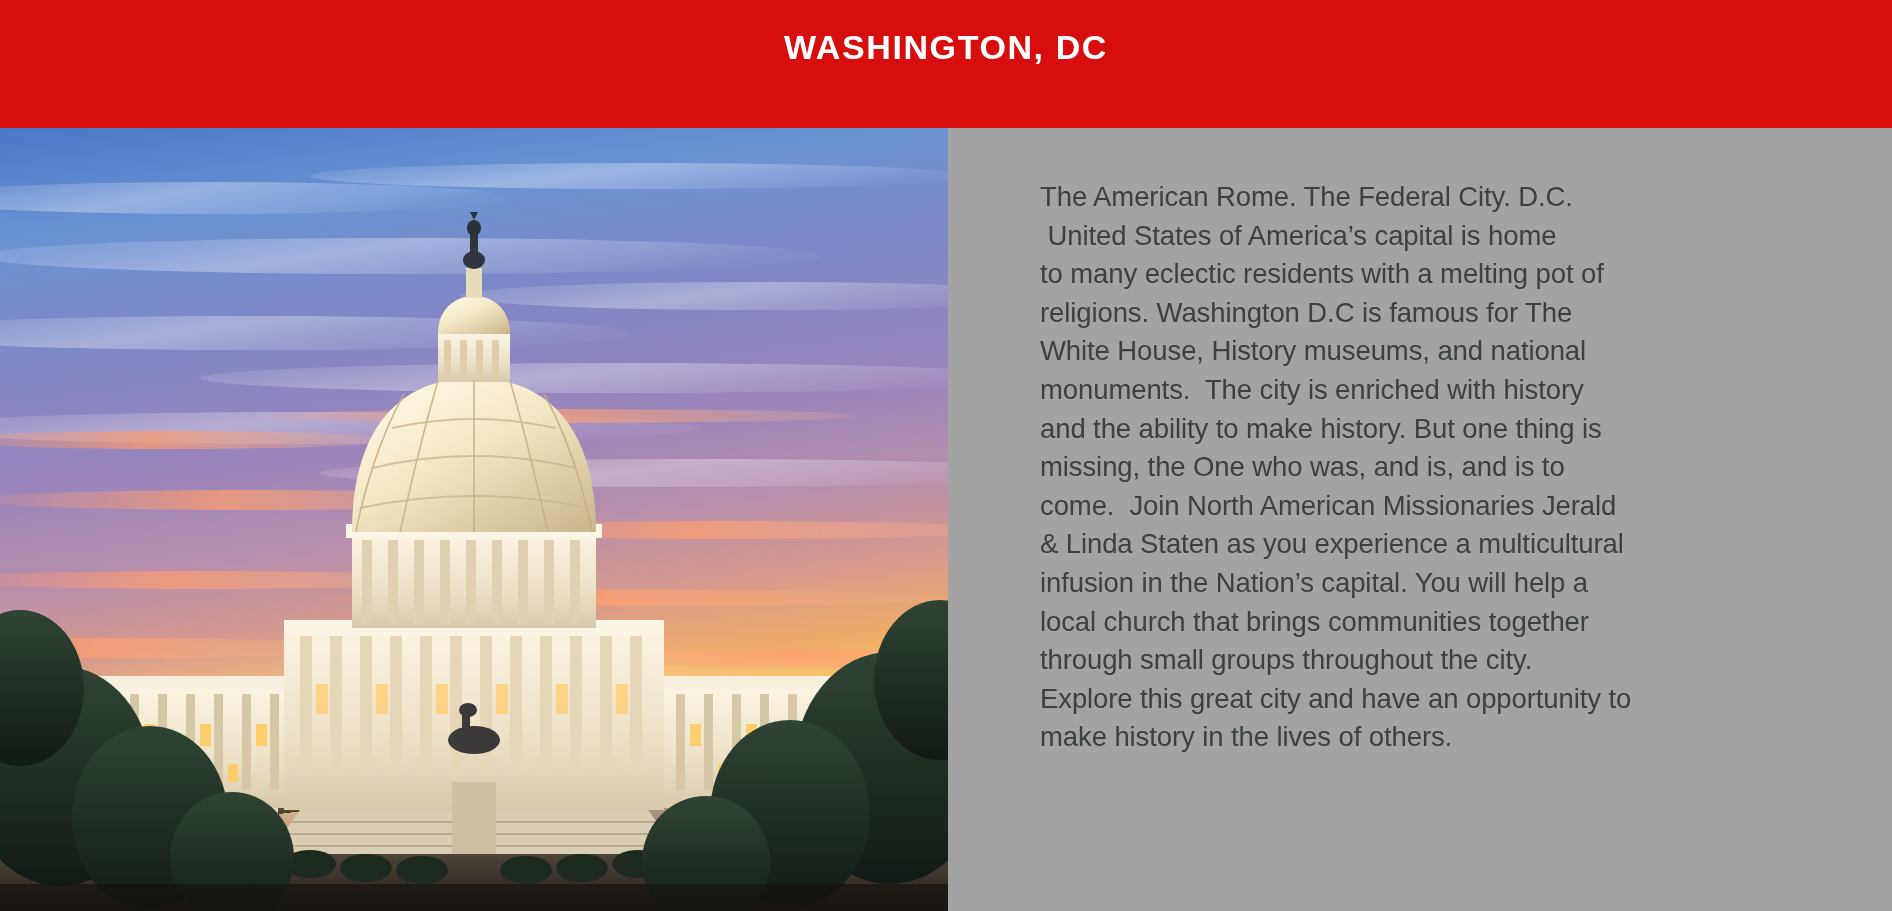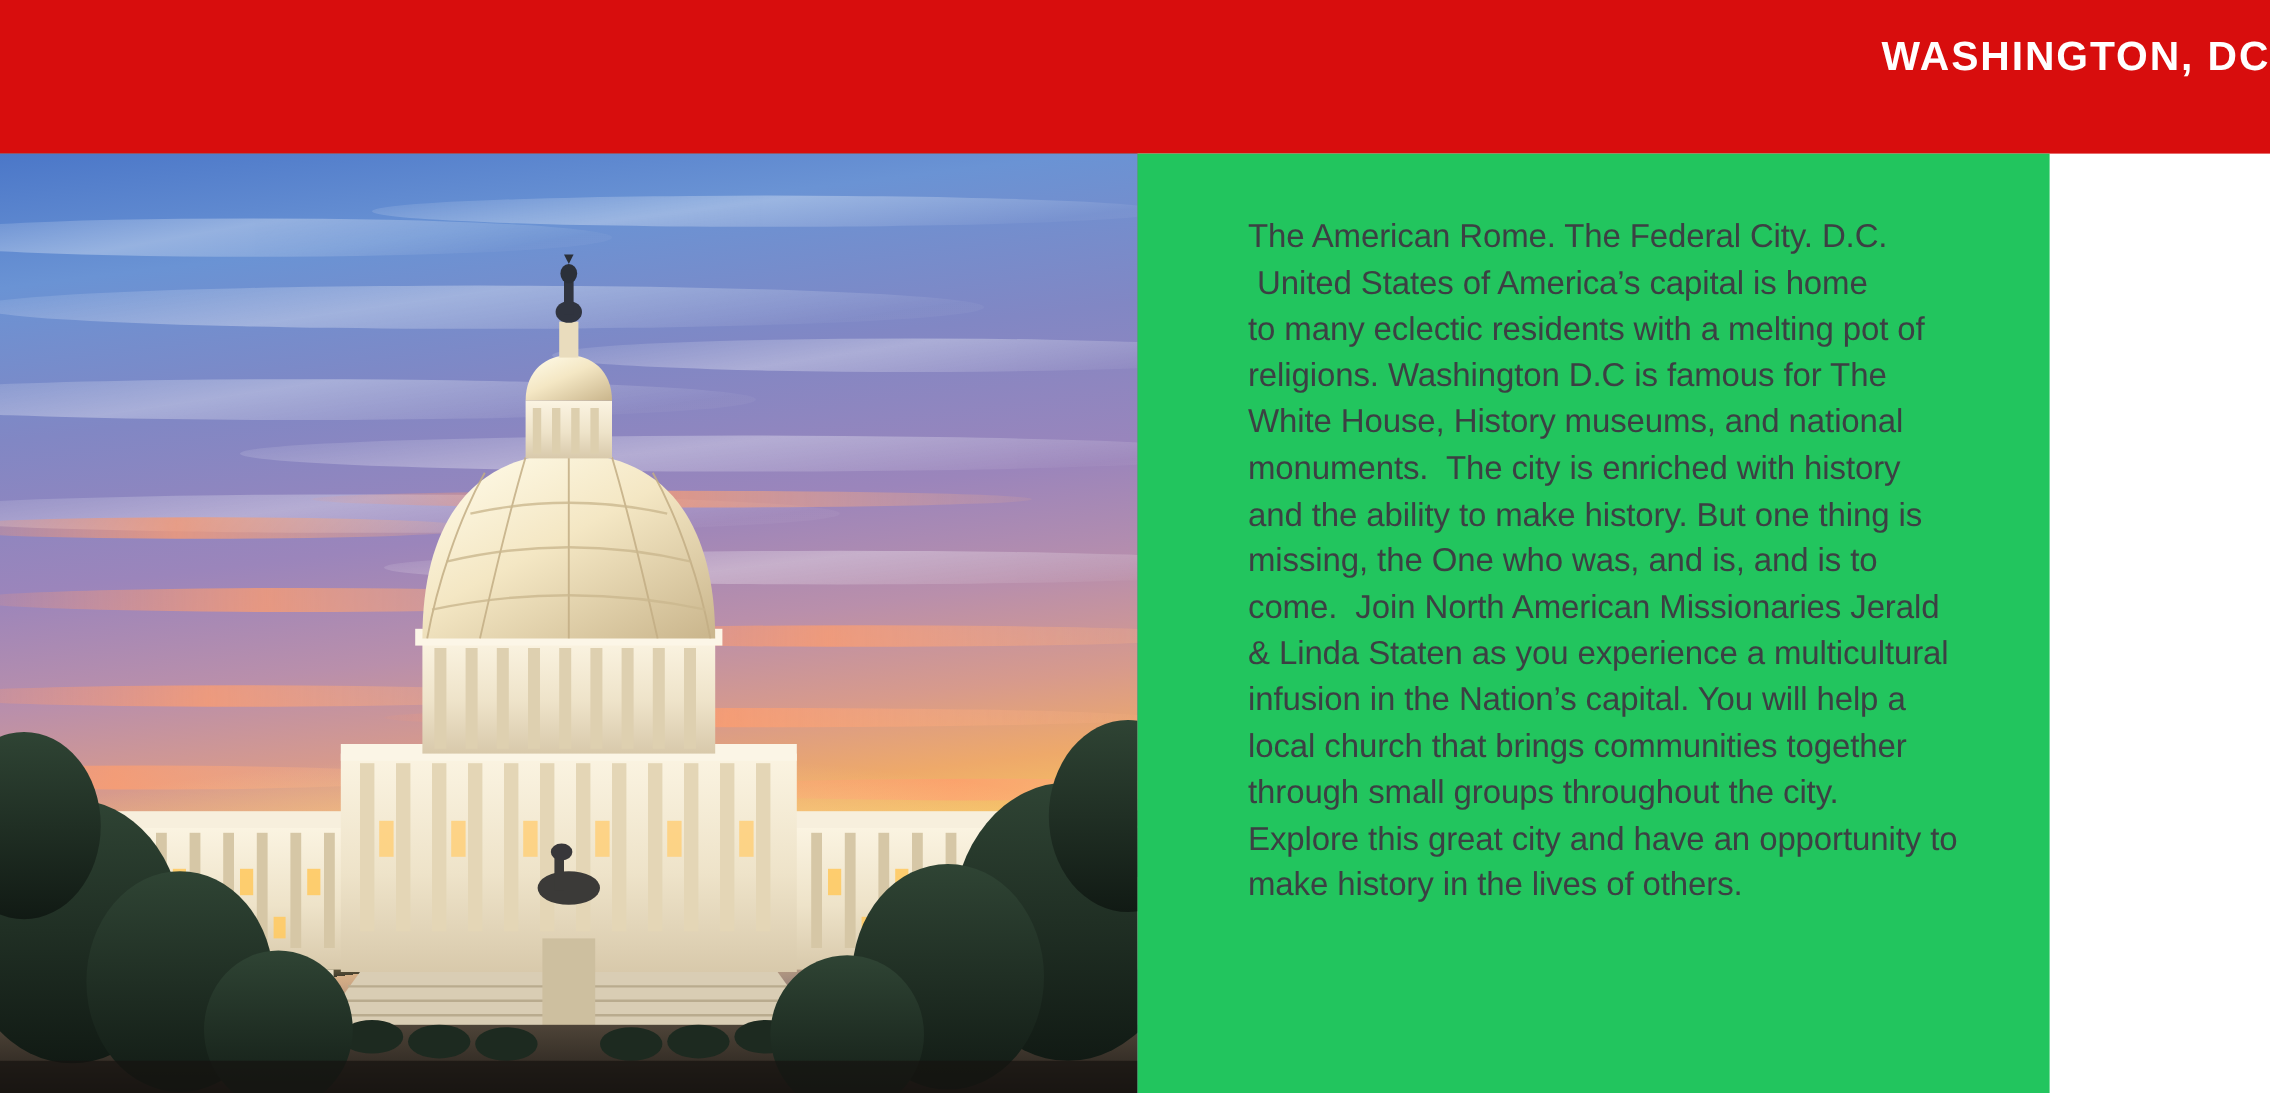--- a/index.html
+++ b/index.html
@@ -29,21 +29,21 @@
     width: 1892px;
     height: 128px;
     background: #d80d0d;
     box-sizing: border-box;
   }
   .banner-title {
     position: absolute;
     left: 0;
     top: 26px;
     width: 1892px;
-    text-align: right;
+    text-align: center;
     color: #ffffff;
     font-family: "Liberation Sans", sans-serif;
     font-weight: 700;
     font-size: 34px;
     letter-spacing: 1.6px;
     line-height: 42px;
     white-space: nowrap;
   }
 
   
@@ -69,23 +69,23 @@
     display: block;
     width: 948px;
     height: 783px;
   }
 
   
   .text-panel {
     position: absolute;
     left: 948px;
     top: 0;
-    width: 760px;
+    width: 944px;
     height: 783px;
-    background: #22c55e;
+    background: #a3a3a3;
   }
   .body-copy {
     position: absolute;
     left: 92px;
     top: 50px;
     width: 800px;
     color: #3c4043;
     font-family: "Liberation Sans", sans-serif;
     font-weight: 400;
     font-size: 27.5px;

